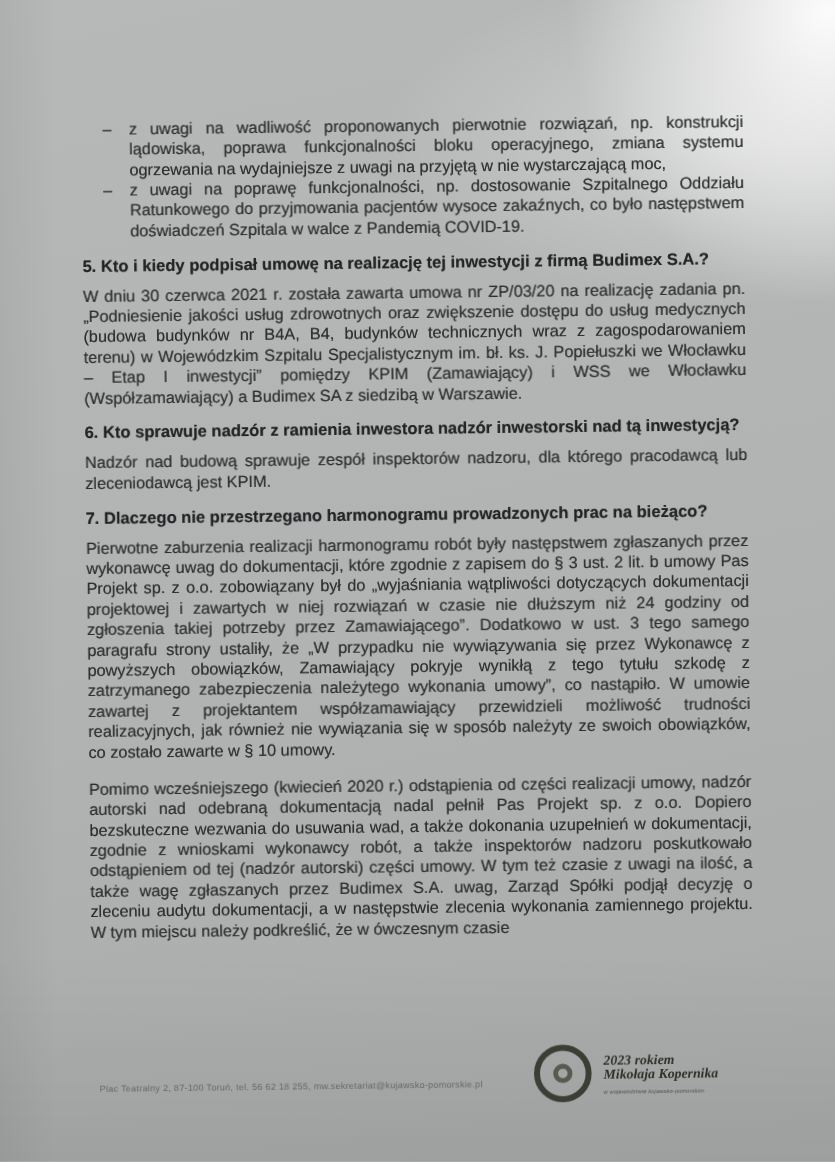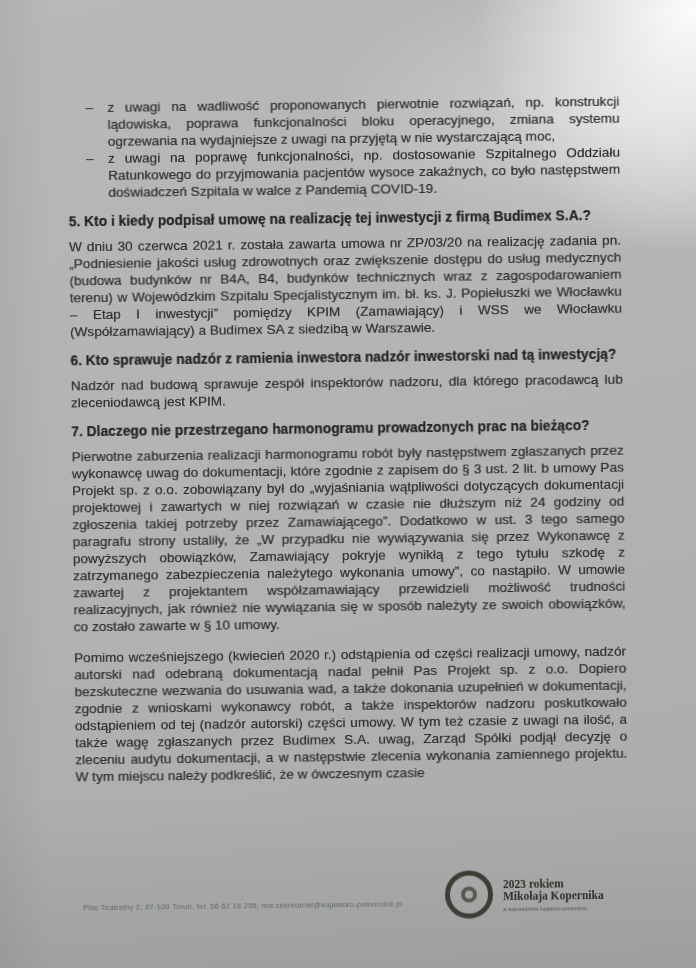--- a/index.html
+++ b/index.html
@@ -82,20 +82,21 @@
     opacity: 0.85;
   }
   .logo-text {
     margin: 8px 0 0 10px;
     font-family: "Liberation Serif", serif;
     font-weight: 700;
     color: #2e3028;
     line-height: 12px;
     filter: blur(0.4px);
     white-space: nowrap;
+    font-style: italic;
   }
   .logo-year, .logo-name { font-size: 11.5px; display: block; }
   .logo-sub {
     display: block;
     font-family: "Liberation Sans", sans-serif;
     font-weight: 400;
     font-size: 4.6px;
     letter-spacing: 0.2px;
     color: #4c4e47;
     margin-top: 1.5px;

